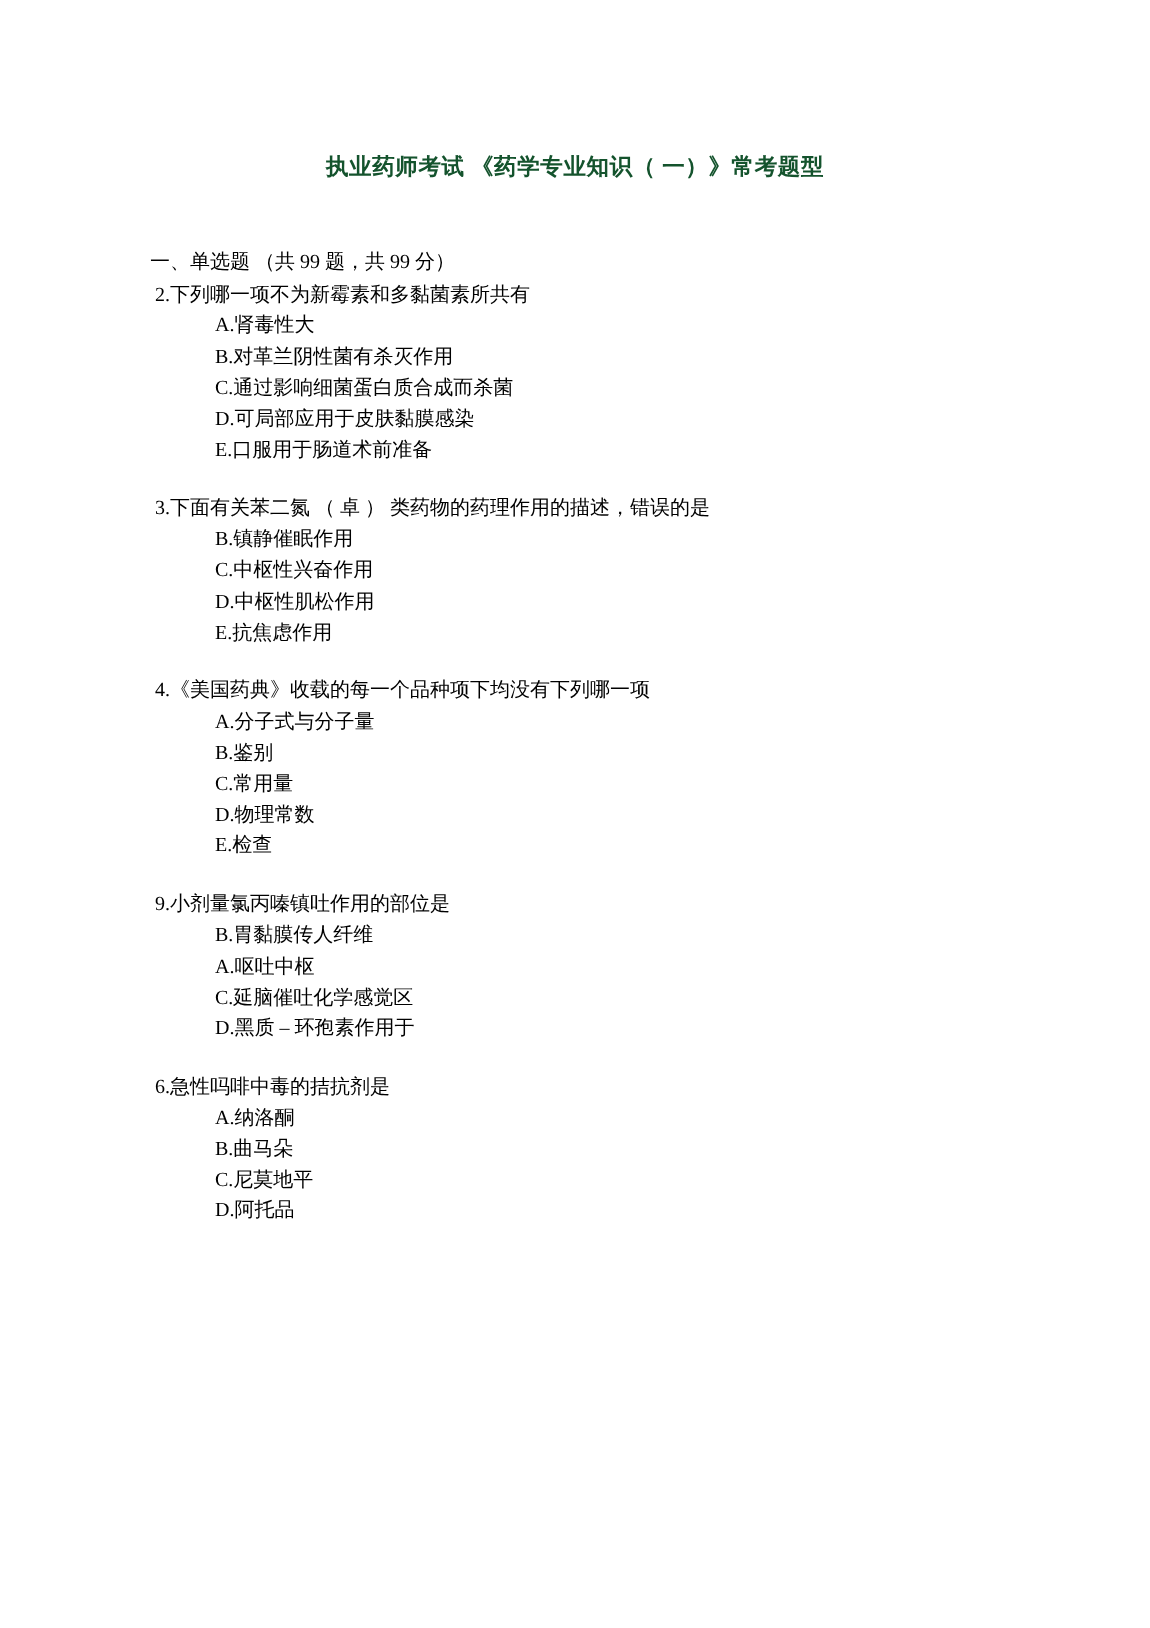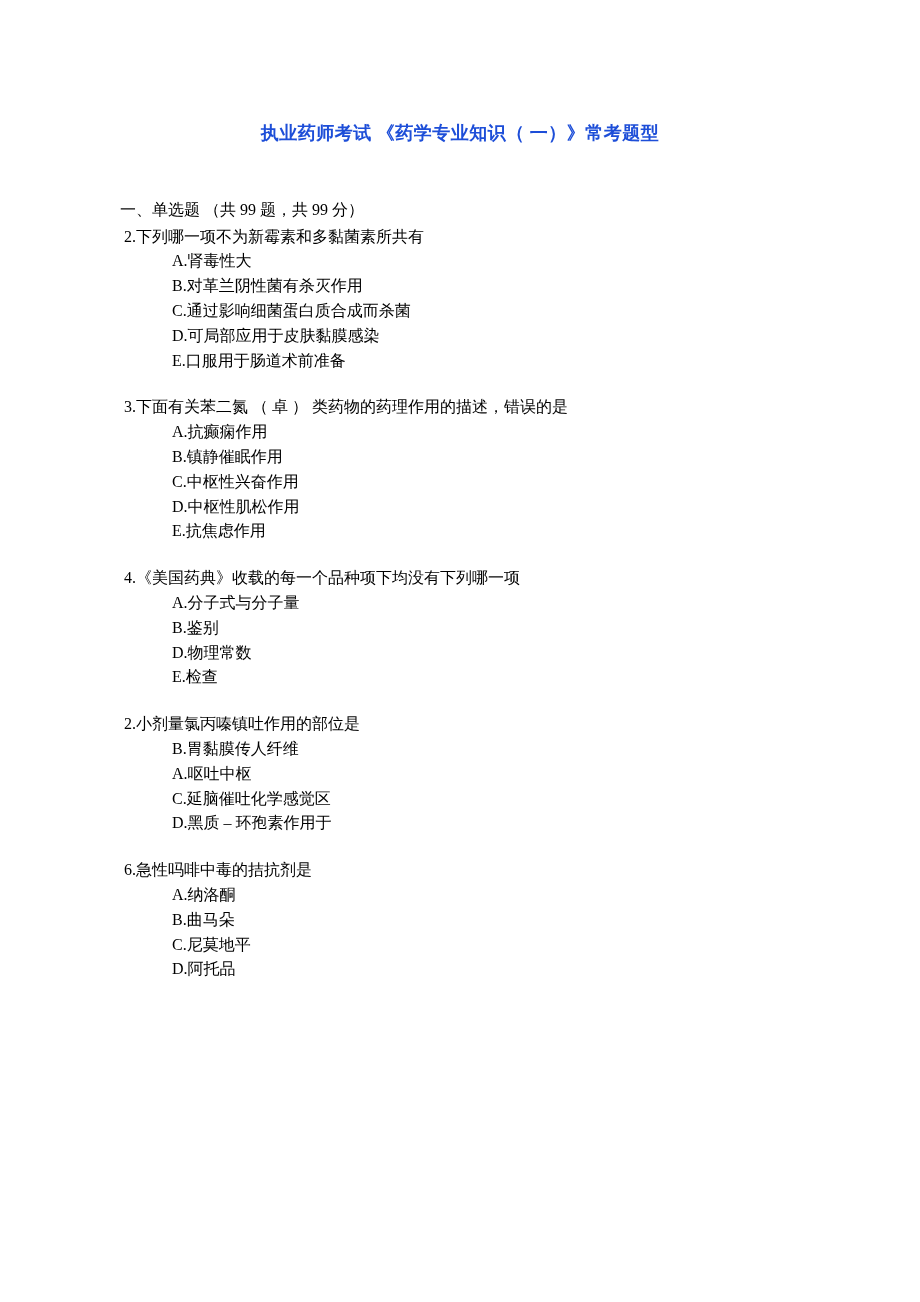--- a/index.html
+++ b/index.html
@@ -10,21 +10,21 @@
     width: 920px;
   }
   .page {
     padding: 120px 120px 60px 120px;
     font-size: 16px;
     line-height: 1.55;
     color: #000;
   }
   .title {
     text-align: center;
-    color: #1d4ed8;
+    color: #14532d;
     font-weight: bold;
     font-size: 18px;
     margin-bottom: 50px;
     letter-spacing: 0.5px;
   }
   .section-header {
     margin-bottom: 2px;
   }
   .question {
     margin-bottom: 22px;
@@ -52,38 +52,38 @@
           <div class="option">A.肾毒性大</div>
           <div class="option">B.对革兰阴性菌有杀灭作用</div>
           <div class="option">C.通过影响细菌蛋白质合成而杀菌</div>
           <div class="option">D.可局部应用于皮肤黏膜感染</div>
           <div class="option">E.口服用于肠道术前准备</div>
         </div>
       </div>
       <div class="question">
         <div class="q-stem">3.下面有关苯二氮 （ 卓 ） 类药物的药理作用的描述，错误的是</div>
         <div class="options">
-          <div class="option">A.抗癫痫作用</div>
           <div class="option">B.镇静催眠作用</div>
           <div class="option">C.中枢性兴奋作用</div>
           <div class="option">D.中枢性肌松作用</div>
           <div class="option">E.抗焦虑作用</div>
         </div>
       </div>
       <div class="question">
         <div class="q-stem">4.《美国药典》收载的每一个品种项下均没有下列哪一项</div>
         <div class="options">
           <div class="option">A.分子式与分子量</div>
           <div class="option">B.鉴别</div>
+          <div class="option">C.常用量</div>
           <div class="option">D.物理常数</div>
           <div class="option">E.检查</div>
         </div>
       </div>
       <div class="question">
-        <div class="q-stem">2.小剂量氯丙嗪镇吐作用的部位是</div>
+        <div class="q-stem">9.小剂量氯丙嗪镇吐作用的部位是</div>
         <div class="options">
           <div class="option">B.胃黏膜传人纤维</div>
           <div class="option">A.呕吐中枢</div>
           <div class="option">C.延脑催吐化学感觉区</div>
           <div class="option">D.黑质 – 环孢素作用于</div>
         </div>
       </div>
       <div class="question">
         <div class="q-stem">6.急性吗啡中毒的拮抗剂是</div>
         <div class="options">

